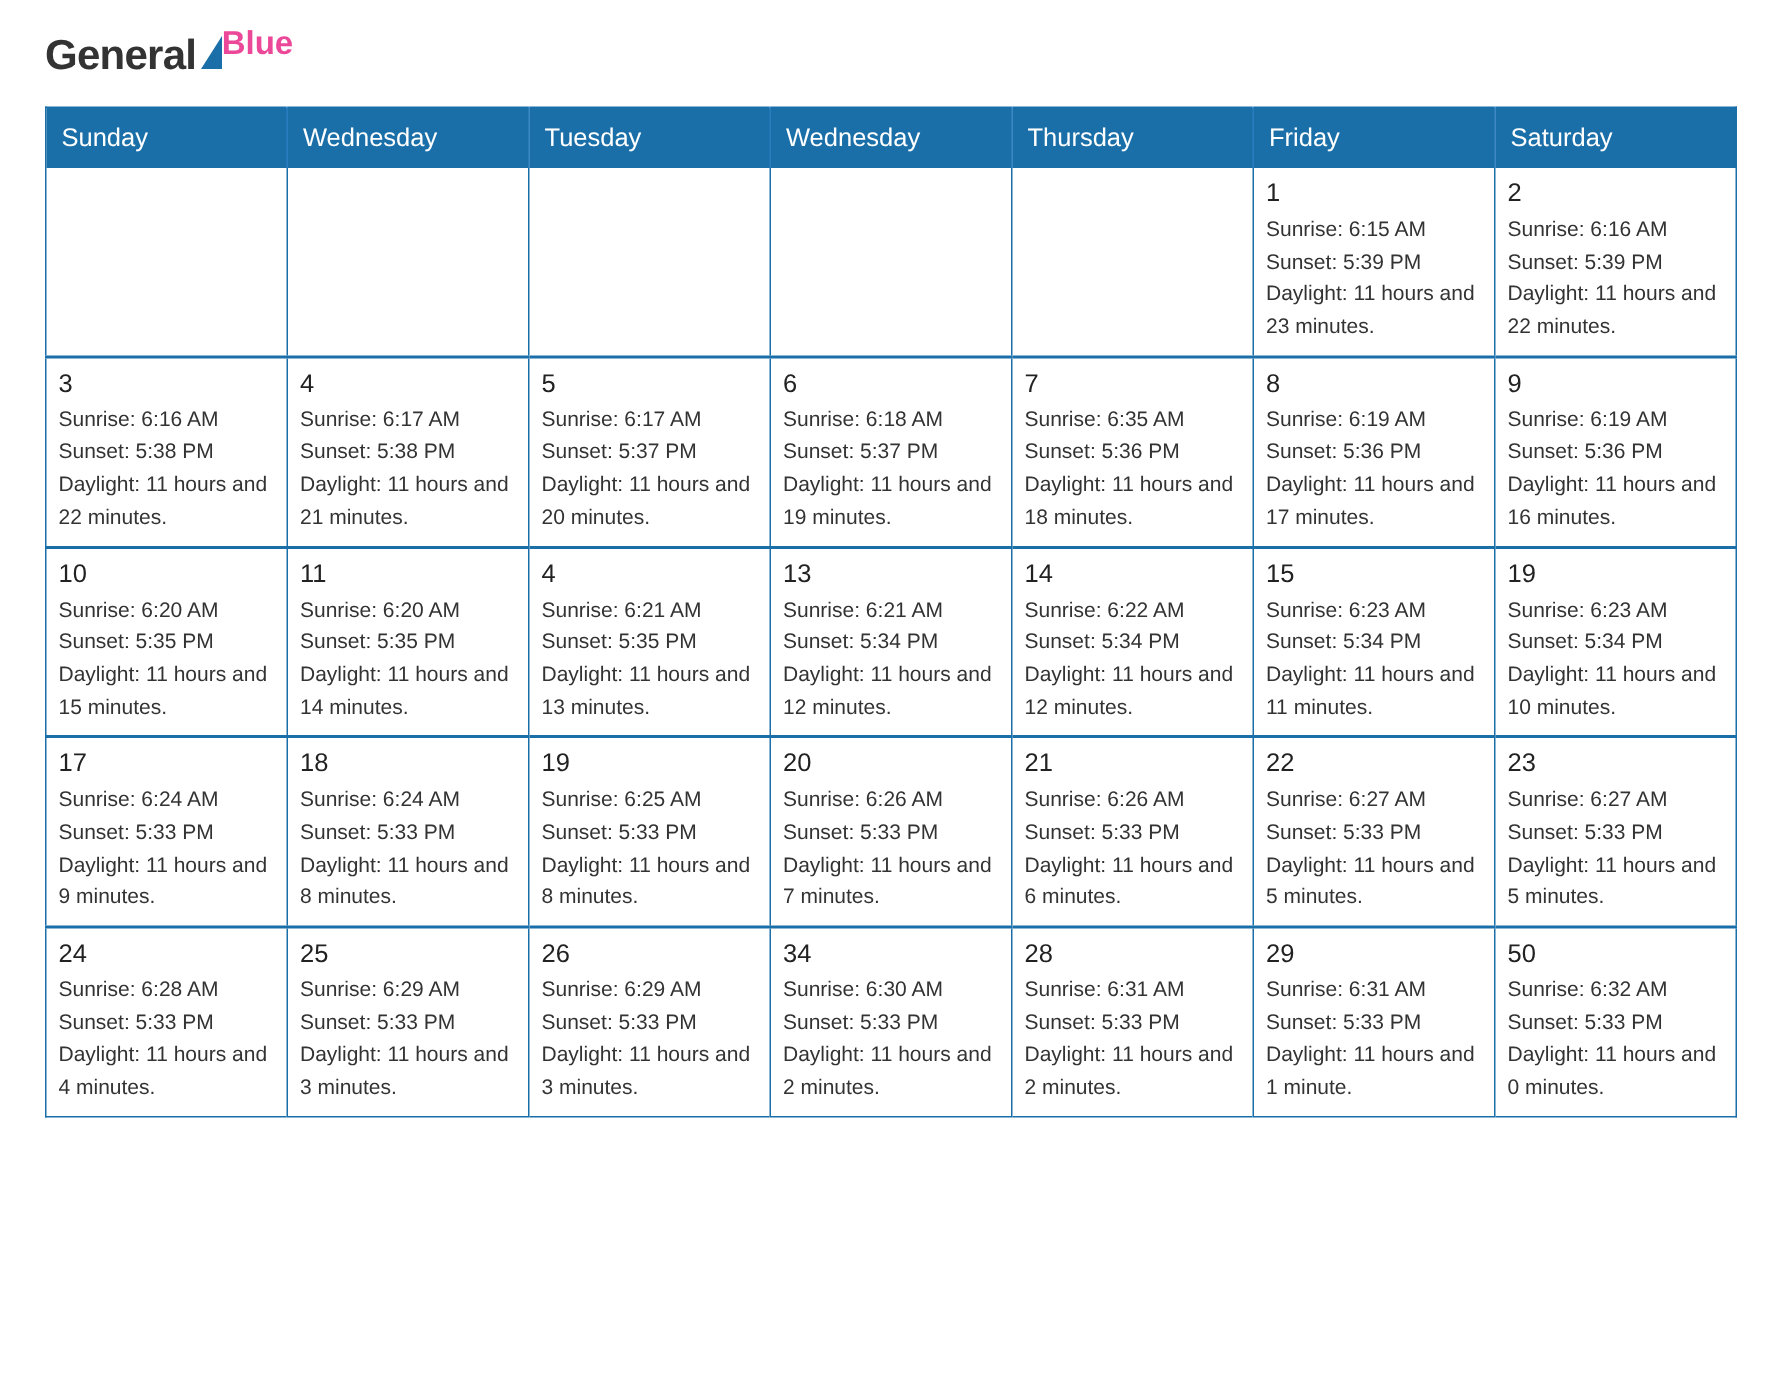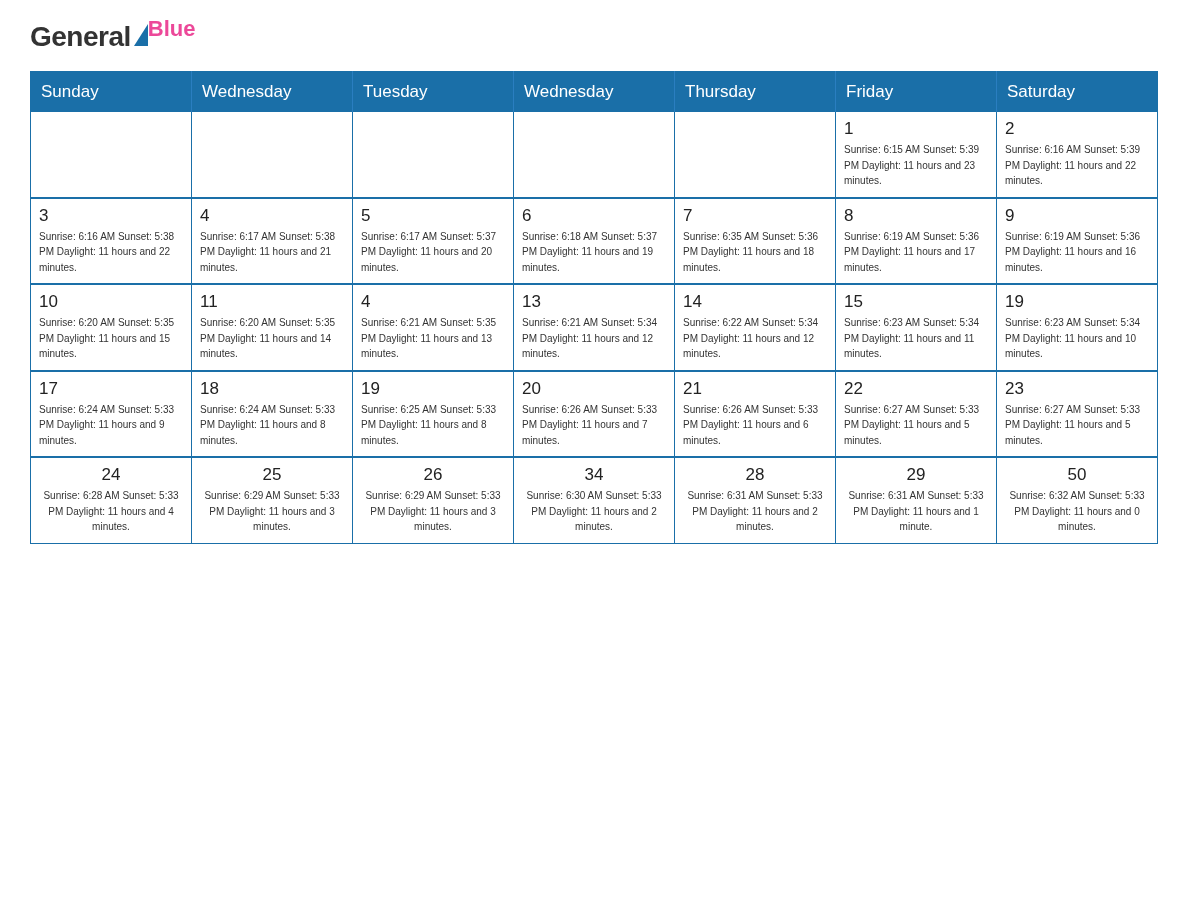--- a/index.html
+++ b/index.html
@@ -79,31 +79,30 @@
       border-right: 1px solid #1a6fa8;
       border-bottom: 2px solid #1a6fa8;
       width: 14.28%;
       min-height: 95px;
     }
     .calendar tbody tr td:last-child {
       border-right: none;
     }
     .calendar tbody tr:last-child td {
       border-bottom: none;
-      text-align: center;
     }
     .day-number {
       font-size: 17px;
       color: #222;
       font-weight: normal;
       margin-bottom: 3px;
       display: block;
     }
     .day-info {
-      font-size: 10px;
+      font-size: 14px;
       color: #333;
       line-height: 1.55;
     }
     .empty-cell {
       background: #fff;
     }
     .logo-row {
       display: flex;
       align-items: baseline;
     }

